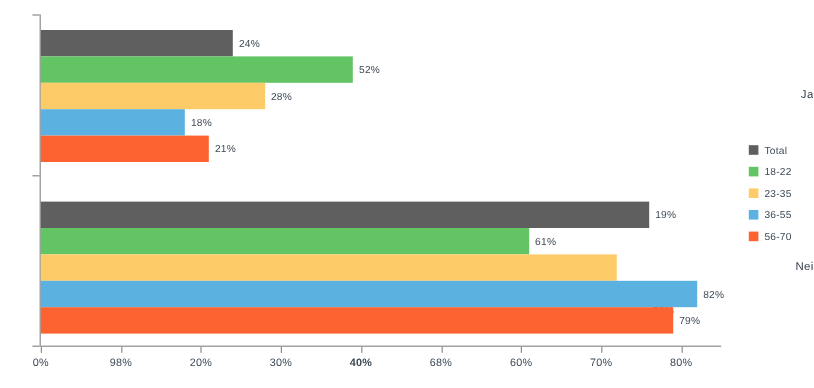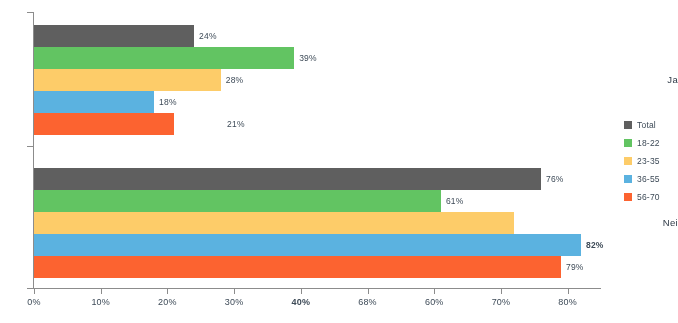--- a/index.html
+++ b/index.html
@@ -134,44 +134,44 @@
 
   <div id="cat-labels">
       <div class="cat-label" style="top: 74px;">Ja</div>
       <div class="cat-label" style="top: 217px;">Nei</div>
     </div>
 
   <div id="bars">
       <div class="bar" style="top: 25px; width: 160.094px; background: rgb(95, 95, 95);"></div>
       <div class="bar-value" style="left: 199.094px; top: 32px;">24%</div>
       <div class="bar" style="top: 47px; width: 260.153px; background: rgb(98, 196, 98);"></div>
-      <div class="bar-value" style="left: 299.153px; top: 54px;">39%</div>
+      <div class="bar-value" style="left: 299.153px; top: 54px;">52%</div>
       <div class="bar" style="top: 69px; width: 186.776px; background: rgb(253, 204, 105);"></div>
       <div class="bar-value" style="left: 225.776px; top: 76px;">28%</div>
       <div class="bar" style="top: 91px; width: 120.071px; background: rgb(91, 178, 224);"></div>
       <div class="bar-value" style="left: 159.071px; top: 98px;">18%</div>
       <div class="bar" style="top: 113px; width: 140.082px; background: rgb(252, 99, 48);"></div>
-      <div class="bar-value" style="left: 179.082px; top: 120px; margin-left: 48px;">21%</div>
+      <div class="bar-value" style="left: 179.082px; top: 120px;">21%</div>
       <div class="bar" style="top: 168px; width: 506.965px; background: rgb(95, 95, 95);"></div>
-      <div class="bar-value" style="left: 545.965px; top: 175px;">76%</div>
+      <div class="bar-value" style="left: 545.965px; top: 175px;">19%</div>
       <div class="bar" style="top: 190px; width: 406.906px; background: rgb(98, 196, 98);"></div>
       <div class="bar-value" style="left: 445.906px; top: 197px;">61%</div>
       <div class="bar" style="top: 212px; width: 480.282px; background: rgb(253, 204, 105);"></div>
       <div class="bar-value" style="left: 544px; top: 219px; margin-top: 36px;">72%</div>
       <div class="bar" style="top: 234px; width: 546.988px; background: rgb(91, 178, 224);"></div>
-      <div class="bar-value" style="left: 585.988px; top: 241px; font-weight: bold;">82%</div>
+      <div class="bar-value" style="left: 585.988px; top: 241px;">82%</div>
       <div class="bar" style="top: 256px; width: 526.976px; background: rgb(252, 99, 48);"></div>
       <div class="bar-value" style="left: 565.976px; top: 263px;">79%</div>
     </div>
 
   <div id="x-ticks">
       <div class="x-tick" style="left: 34px;"></div>
       <div class="x-tick-label" style="left: 34px;">0%</div>
       <div class="x-tick" style="left: 100.706px;"></div>
-      <div class="x-tick-label" style="left: 100.706px;">10%</div>
+      <div class="x-tick-label" style="left: 100.706px;">98%</div>
       <div class="x-tick" style="left: 167.412px;"></div>
       <div class="x-tick-label" style="left: 167.412px;">20%</div>
       <div class="x-tick" style="left: 234.118px;"></div>
       <div class="x-tick-label" style="left: 234.118px;">30%</div>
       <div class="x-tick" style="left: 300.824px;"></div>
       <div class="x-tick-label" style="left: 300.824px; font-weight: bold;">40%</div>
       <div class="x-tick" style="left: 367.529px;"></div>
       <div class="x-tick-label" style="left: 367.529px;">68%</div>
       <div class="x-tick" style="left: 434.235px;"></div>
       <div class="x-tick-label" style="left: 434.235px;">60%</div>

